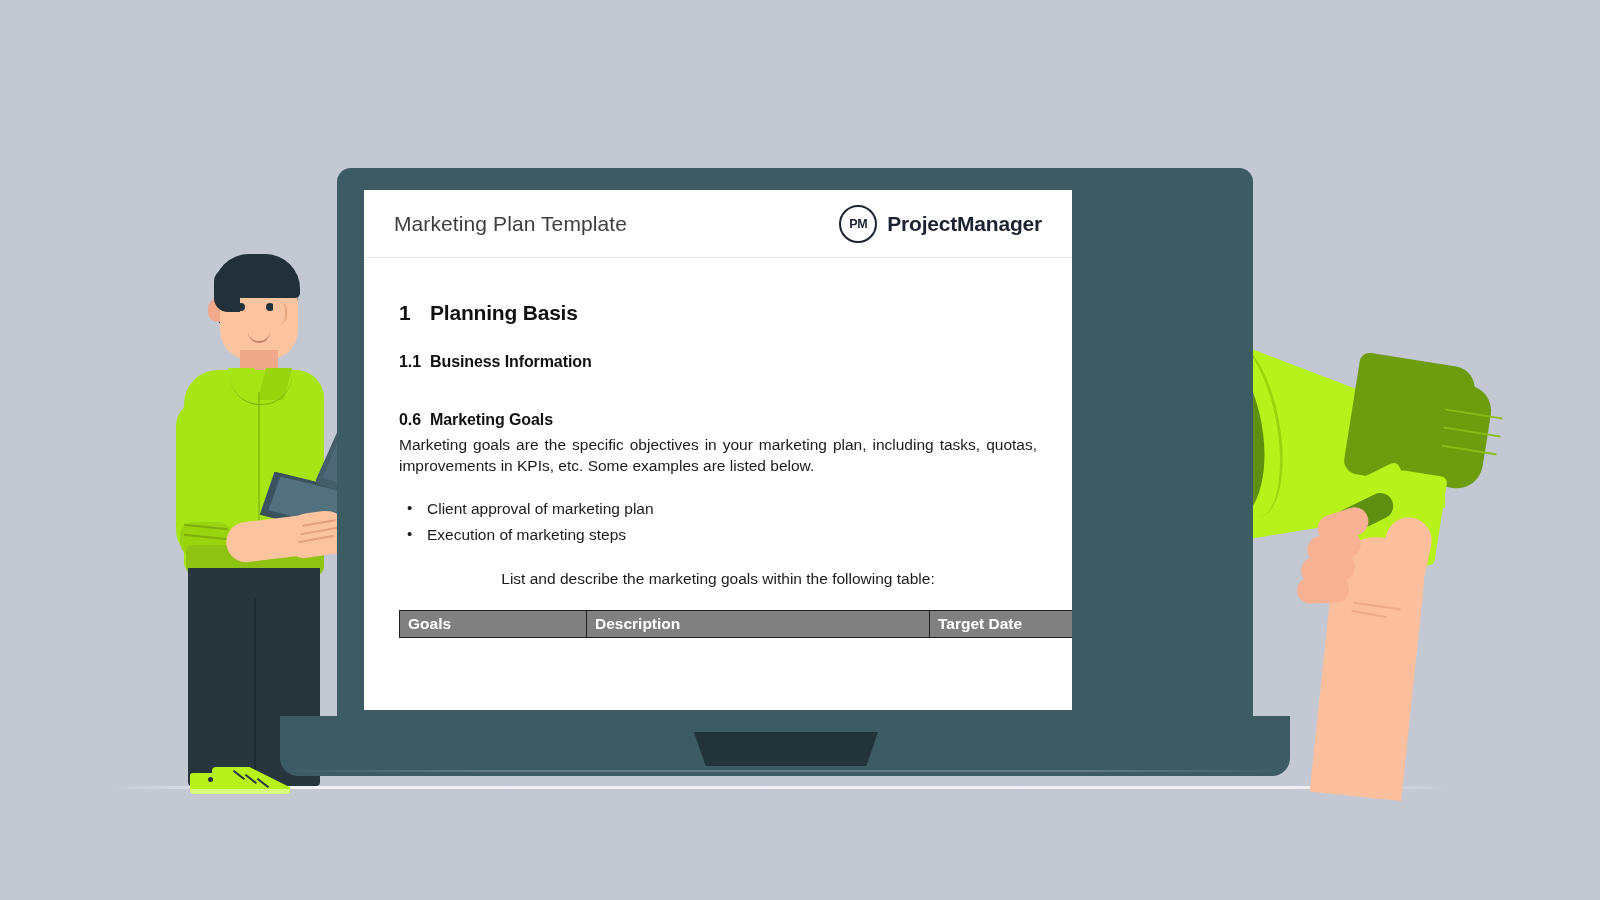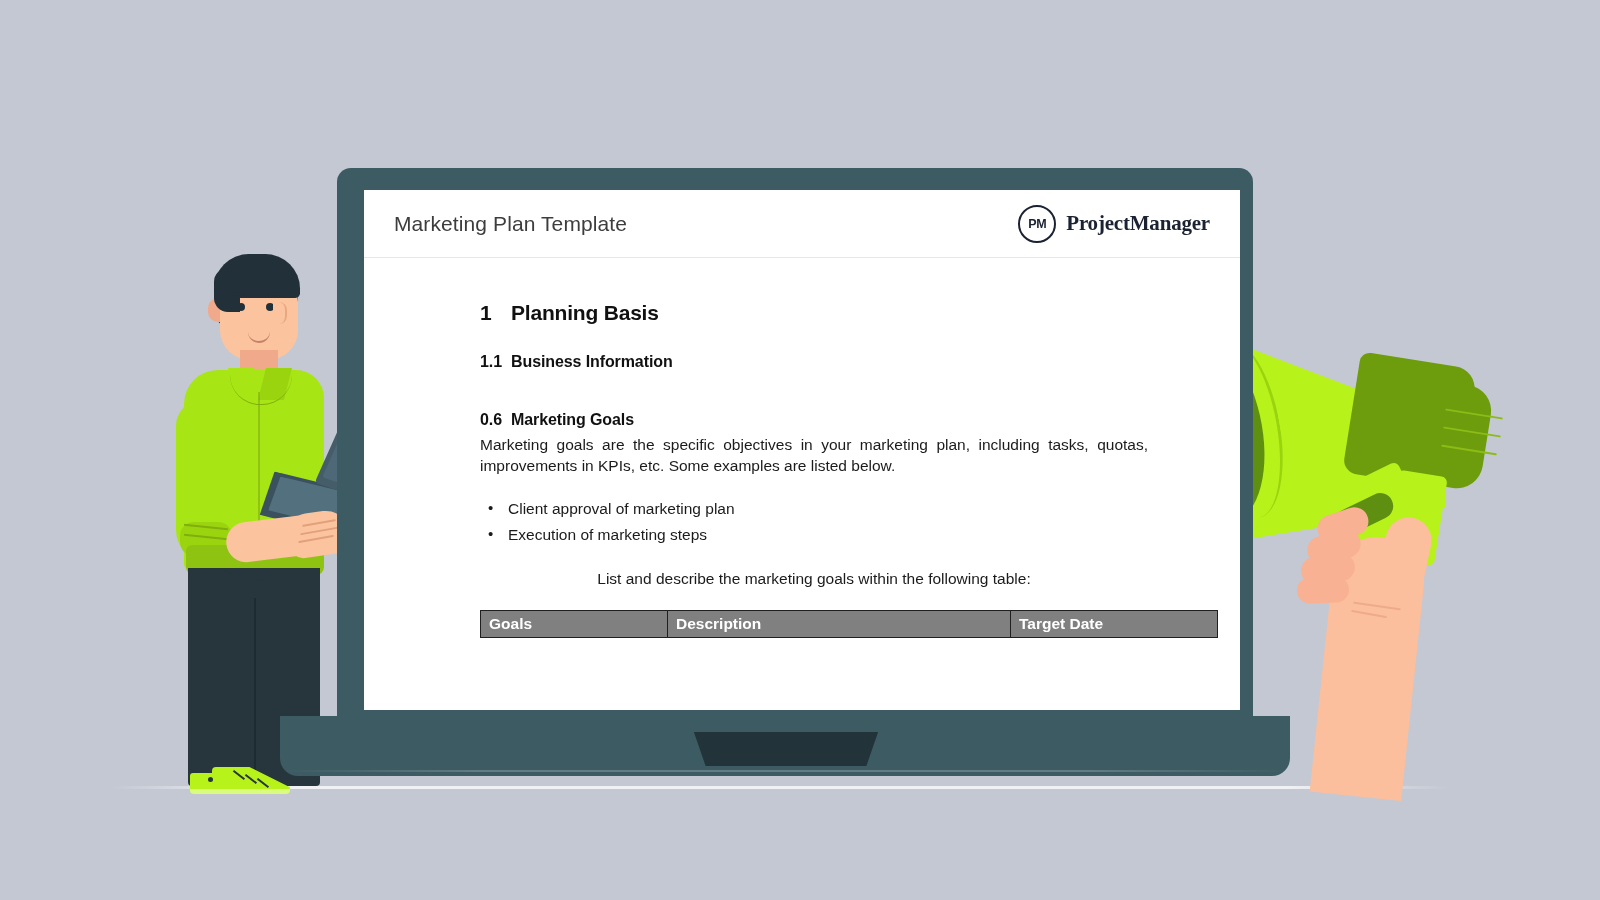--- a/index.html
+++ b/index.html
@@ -16,21 +16,21 @@
     background:linear-gradient(to right,rgba(255,255,255,0) 0%,rgba(255,255,255,.75) 12%,rgba(255,255,255,.75) 88%,rgba(255,255,255,0) 100%);
   }
 
   
   .laptop{position:absolute;left:280px;top:160px;width:1040px;height:630px;}
   .lid{
     position:absolute;left:57px;top:8px;width:916px;height:548px;
     background:#3d5b63;border-radius:14px 14px 0 0;
   }
   .screen{
-    position:absolute;left:84px;top:30px;width:876px;height:520px;
+    position:absolute;left:84px;top:30px;width:708px;height:520px;
     background:#ffffff;overflow:hidden;
   }
   .base{
     position:absolute;left:0px;top:556px;width:1010px;height:60px;
     background:#3d5b63;border-radius:0 0 18px 18px;
   }
   .base-hinge{
     position:absolute;left:0px;top:556px;width:1010px;height:18px;
     background:#3d5b63;
   }
@@ -51,23 +51,23 @@
     padding:0 30px;box-sizing:border-box;
     border-bottom:1px solid #e7e7e7;background:#fff;
   }
   .doc-title{font-size:21px;color:#3d3d3d;font-weight:400;letter-spacing:.1px;}
   .brand{display:flex;align-items:center;gap:10px;}
   .pm-mark{
     width:34px;height:34px;border-radius:50%;border:2.6px solid #1b2232;
     display:flex;align-items:center;justify-content:center;
     font-size:12.5px;font-weight:bold;color:#1b2232;letter-spacing:-.3px;
   }
-  .brand-name{font-size:21px;font-weight:bold;color:#1b2232;letter-spacing:-.2px;font-family:Liberation Serif, serif;}
-
-  .doc-body{position:absolute;left:12px;top:68px;width:100%;padding:0 104px;box-sizing:border-box;}
+  .brand-name{font-size:21px;font-weight:bold;color:#1b2232;letter-spacing:-.2px;}
+
+  .doc-body{position:absolute;left:0;top:68px;width:100%;padding:0 35px;box-sizing:border-box;}
   .h1{font-size:21px;font-weight:bold;color:#111;margin-top:43px;letter-spacing:-.2px;}
   .h1 .num{display:inline-block;width:31px;}
   .h2{font-size:16px;font-weight:bold;color:#111;margin-top:28px;letter-spacing:-.1px;}
   .h2 .num{display:inline-block;width:31px;}
   .para{
     font-size:15.5px;color:#1b1b1b;line-height:1.33;margin-top:6px;
     text-align:justify;
   }
   .para.left{text-align:center;}
   .bullets{margin:23px 0 0 0;padding:0;list-style:none;}

